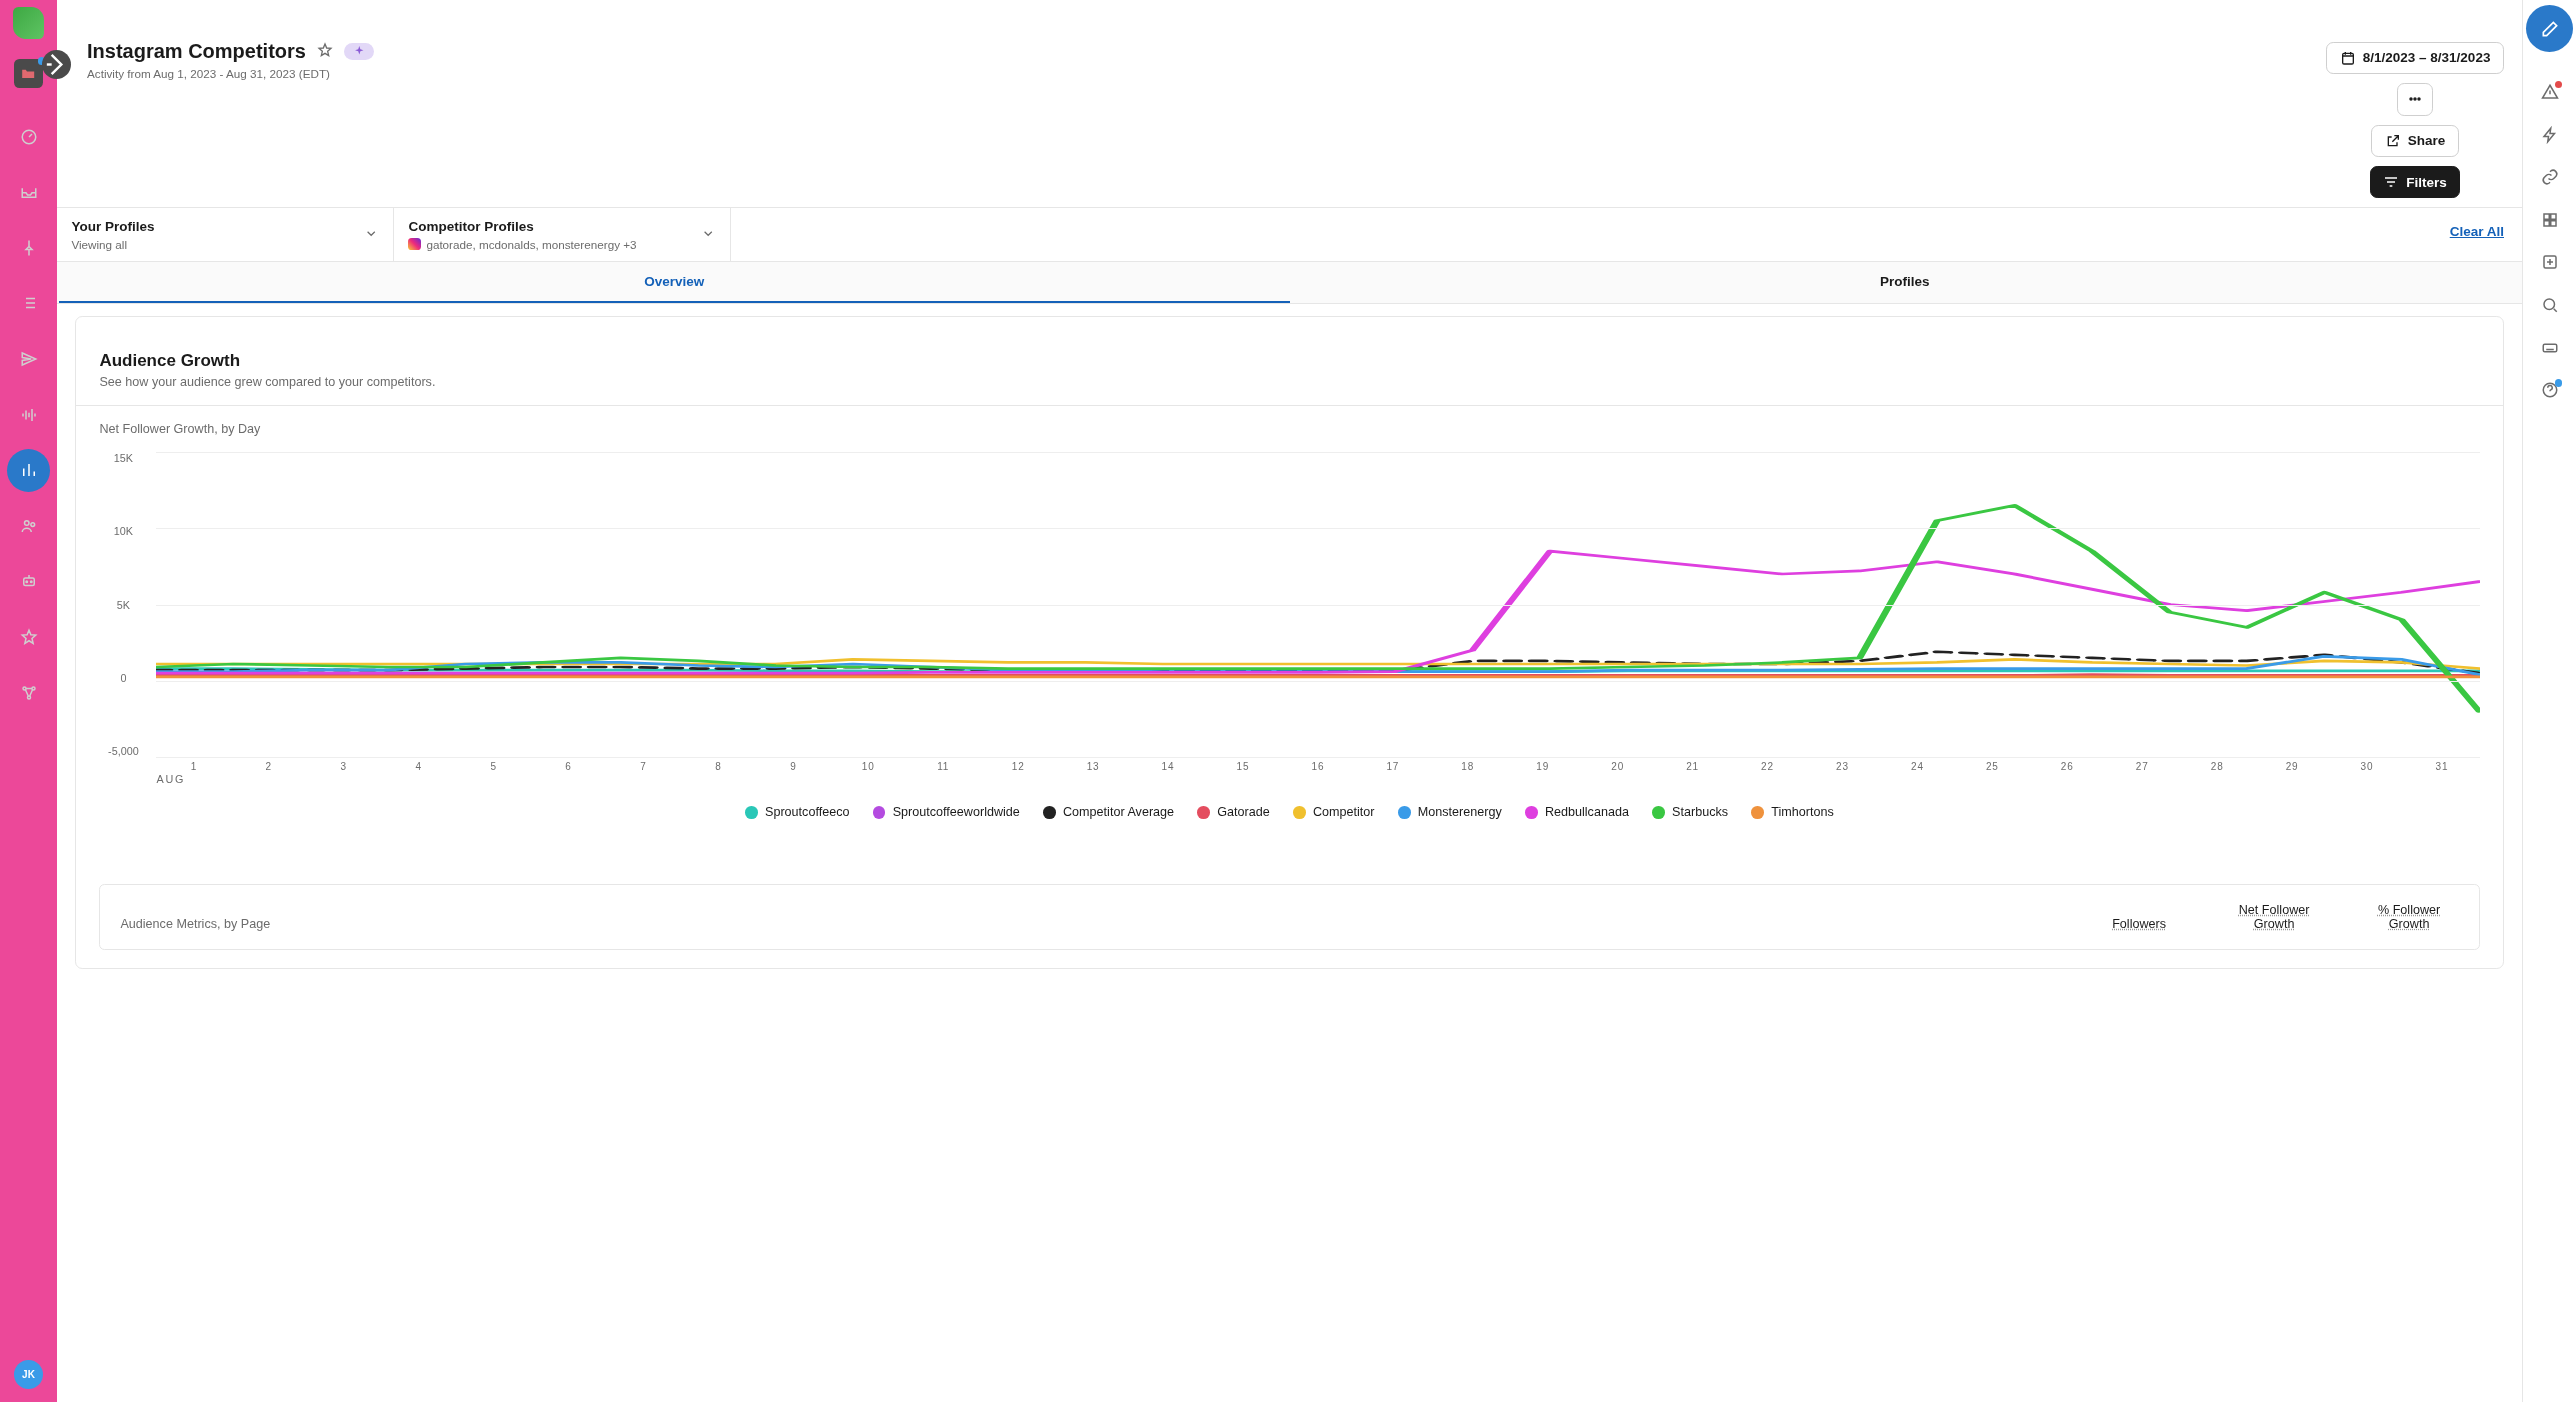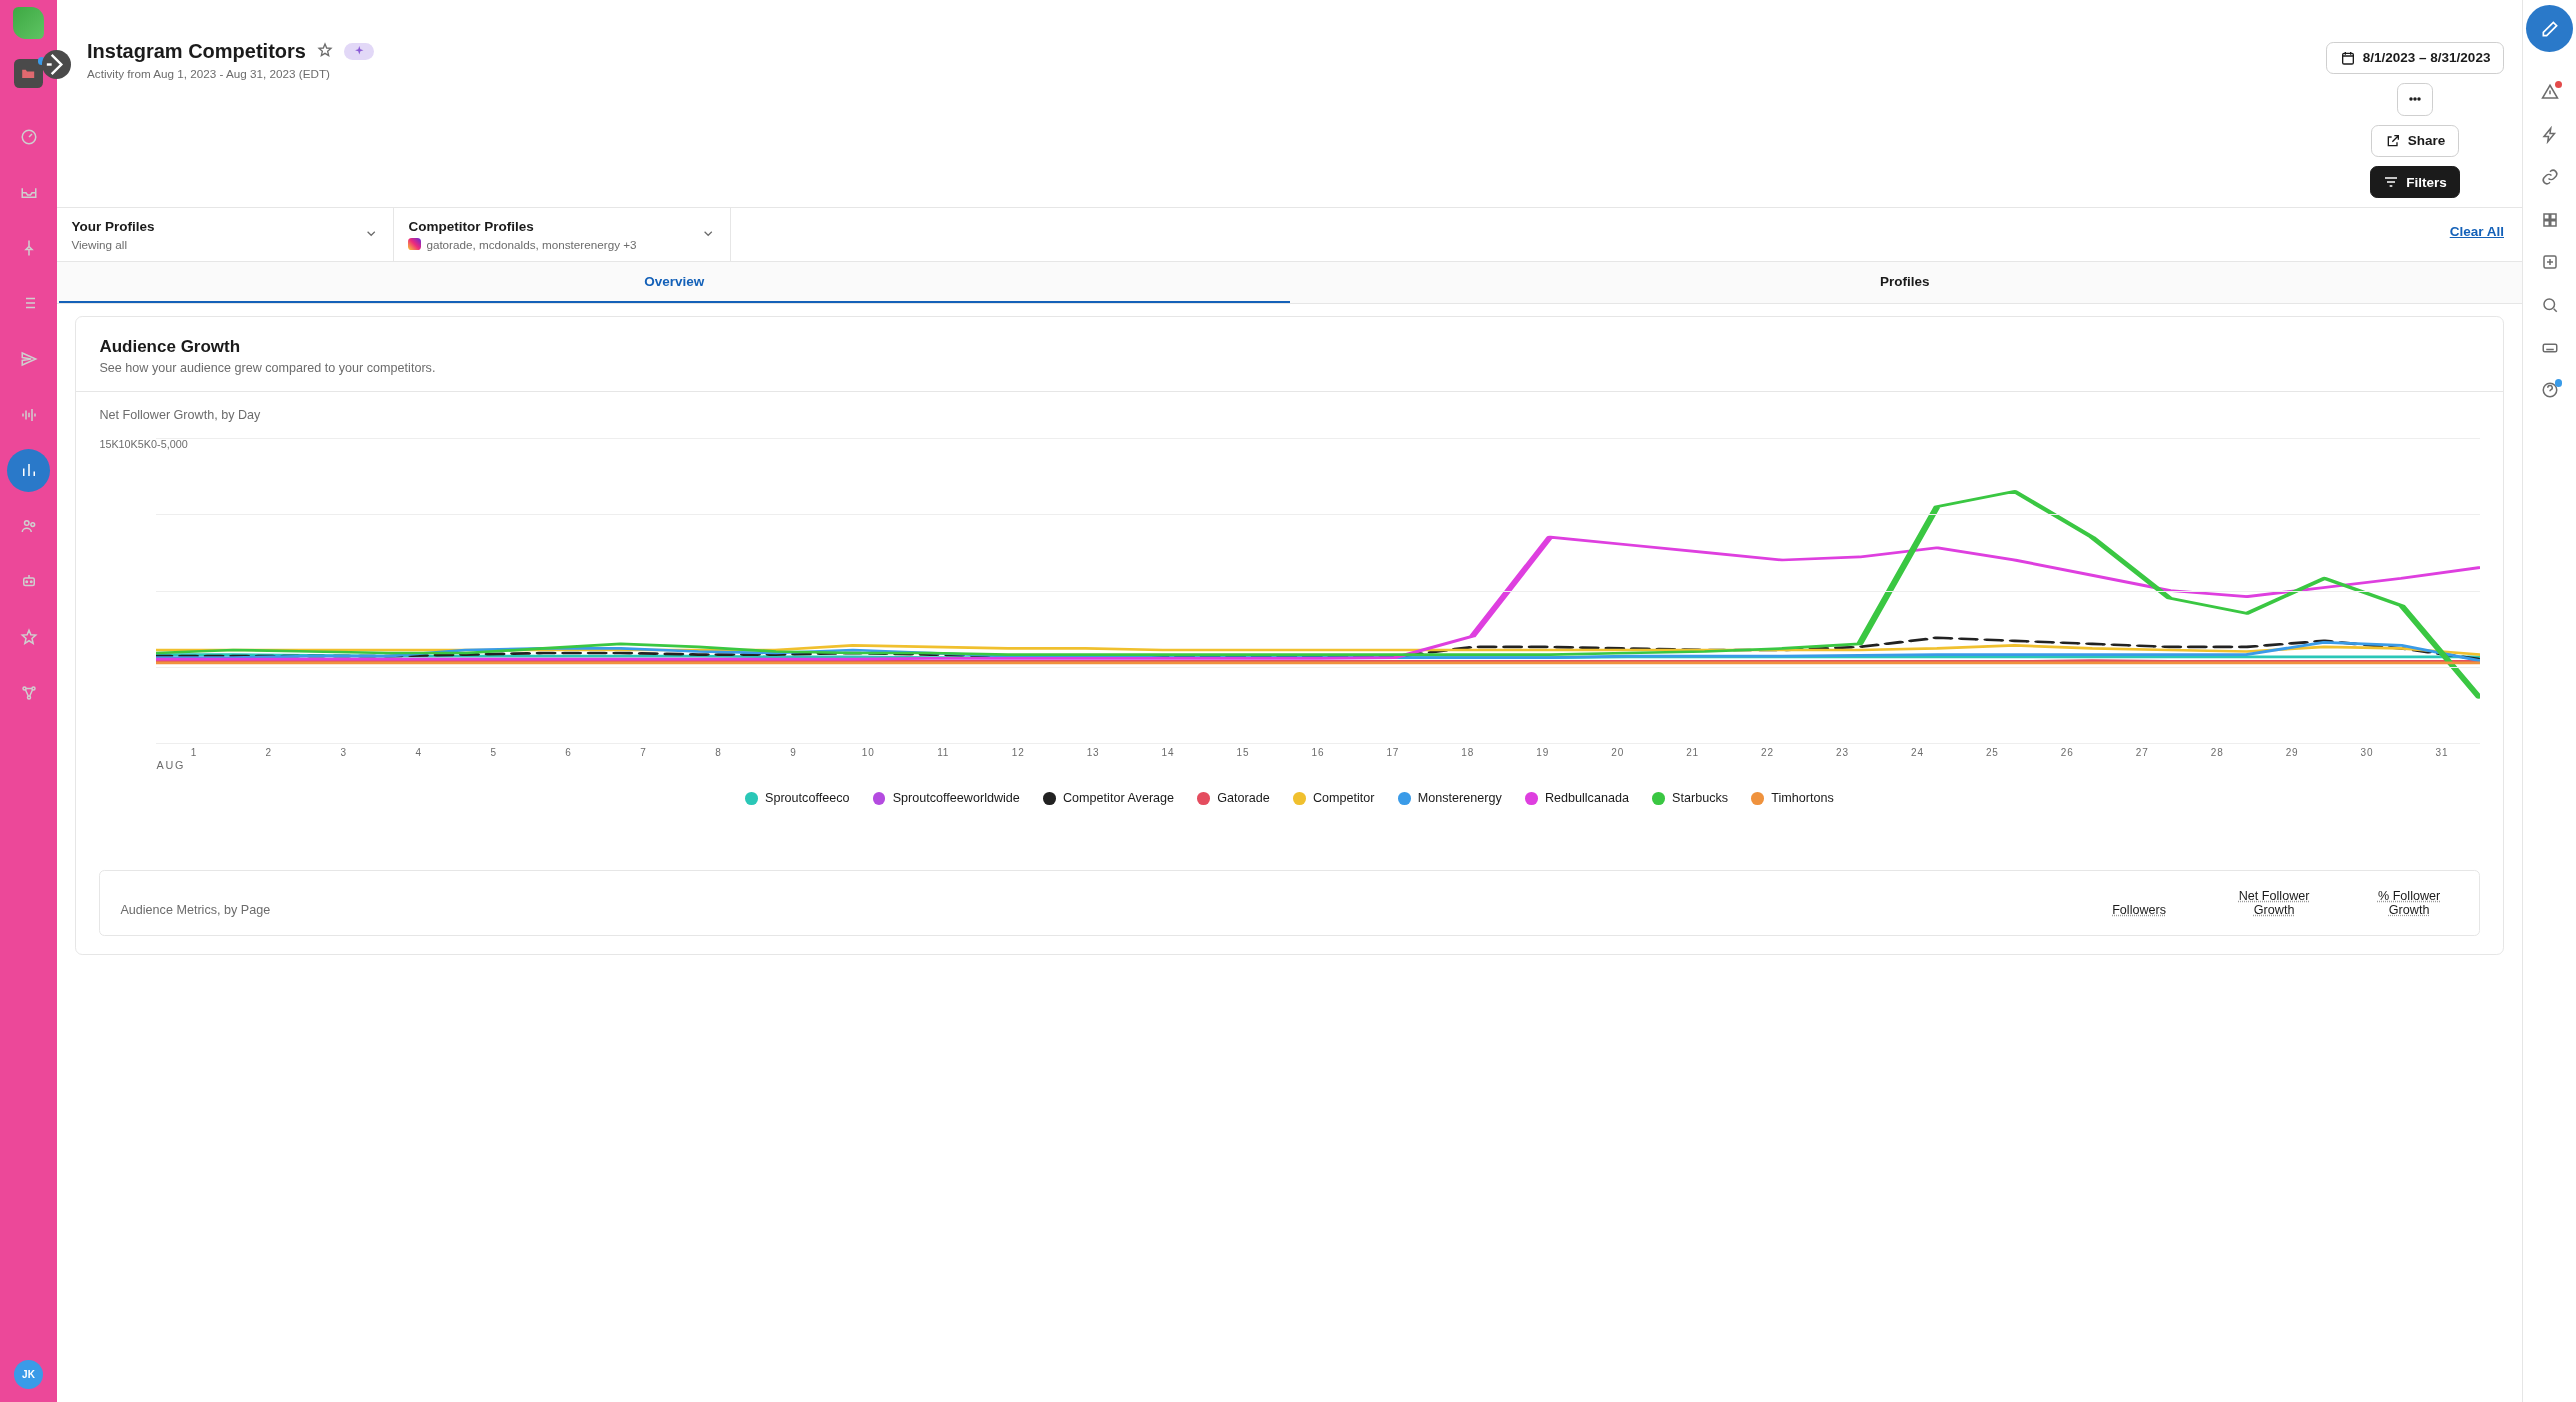--- a/index.html
+++ b/index.html
@@ -186,32 +186,32 @@
     }
 
     
     .content { padding: 12.6px 18px; }
     .card {
       border: 0.9px solid #e6e6e6;
       border-radius: 7.2px;
       background: #fff;
     }
     .card-head { padding: 20px 23.4px 16px 23.4px; }
-    .card-title { font-size: 17px; font-weight: 800; }
+    .card-title { font-size: 17px; font-weight: 800; margin-top: 14px; }
     .card-sub { color: #6c6c6c; font-size: 12.6px; margin-top: 3.6px; }
     .card-divider { border-top: 0.9px solid #e6e6e6; }
 
     
     .chart-section { padding: 16px 23.4px 14.4px 23.4px; }
     .chart-subtitle { color: #6c6c6c; font-size: 12.6px; margin-bottom: 16px; }
     .chart-wrap { position: relative; height: 305px; display: flex; }
     .y-axis {
       width: 57px;
-      display: flex; flex-direction: row; justify-content: space-between;
-      align-items: flex-start;
+      display: flex; flex-direction: column; justify-content: space-between;
+      align-items: center;
       padding-right: 9px;
       font-size: 10.8px; color: #6c6c6c;
       height: 100%;
     }
     .plot {
       flex: 1;
       position: relative;
     }
     .grid-line {
       position: absolute; left: 0; right: 0;

